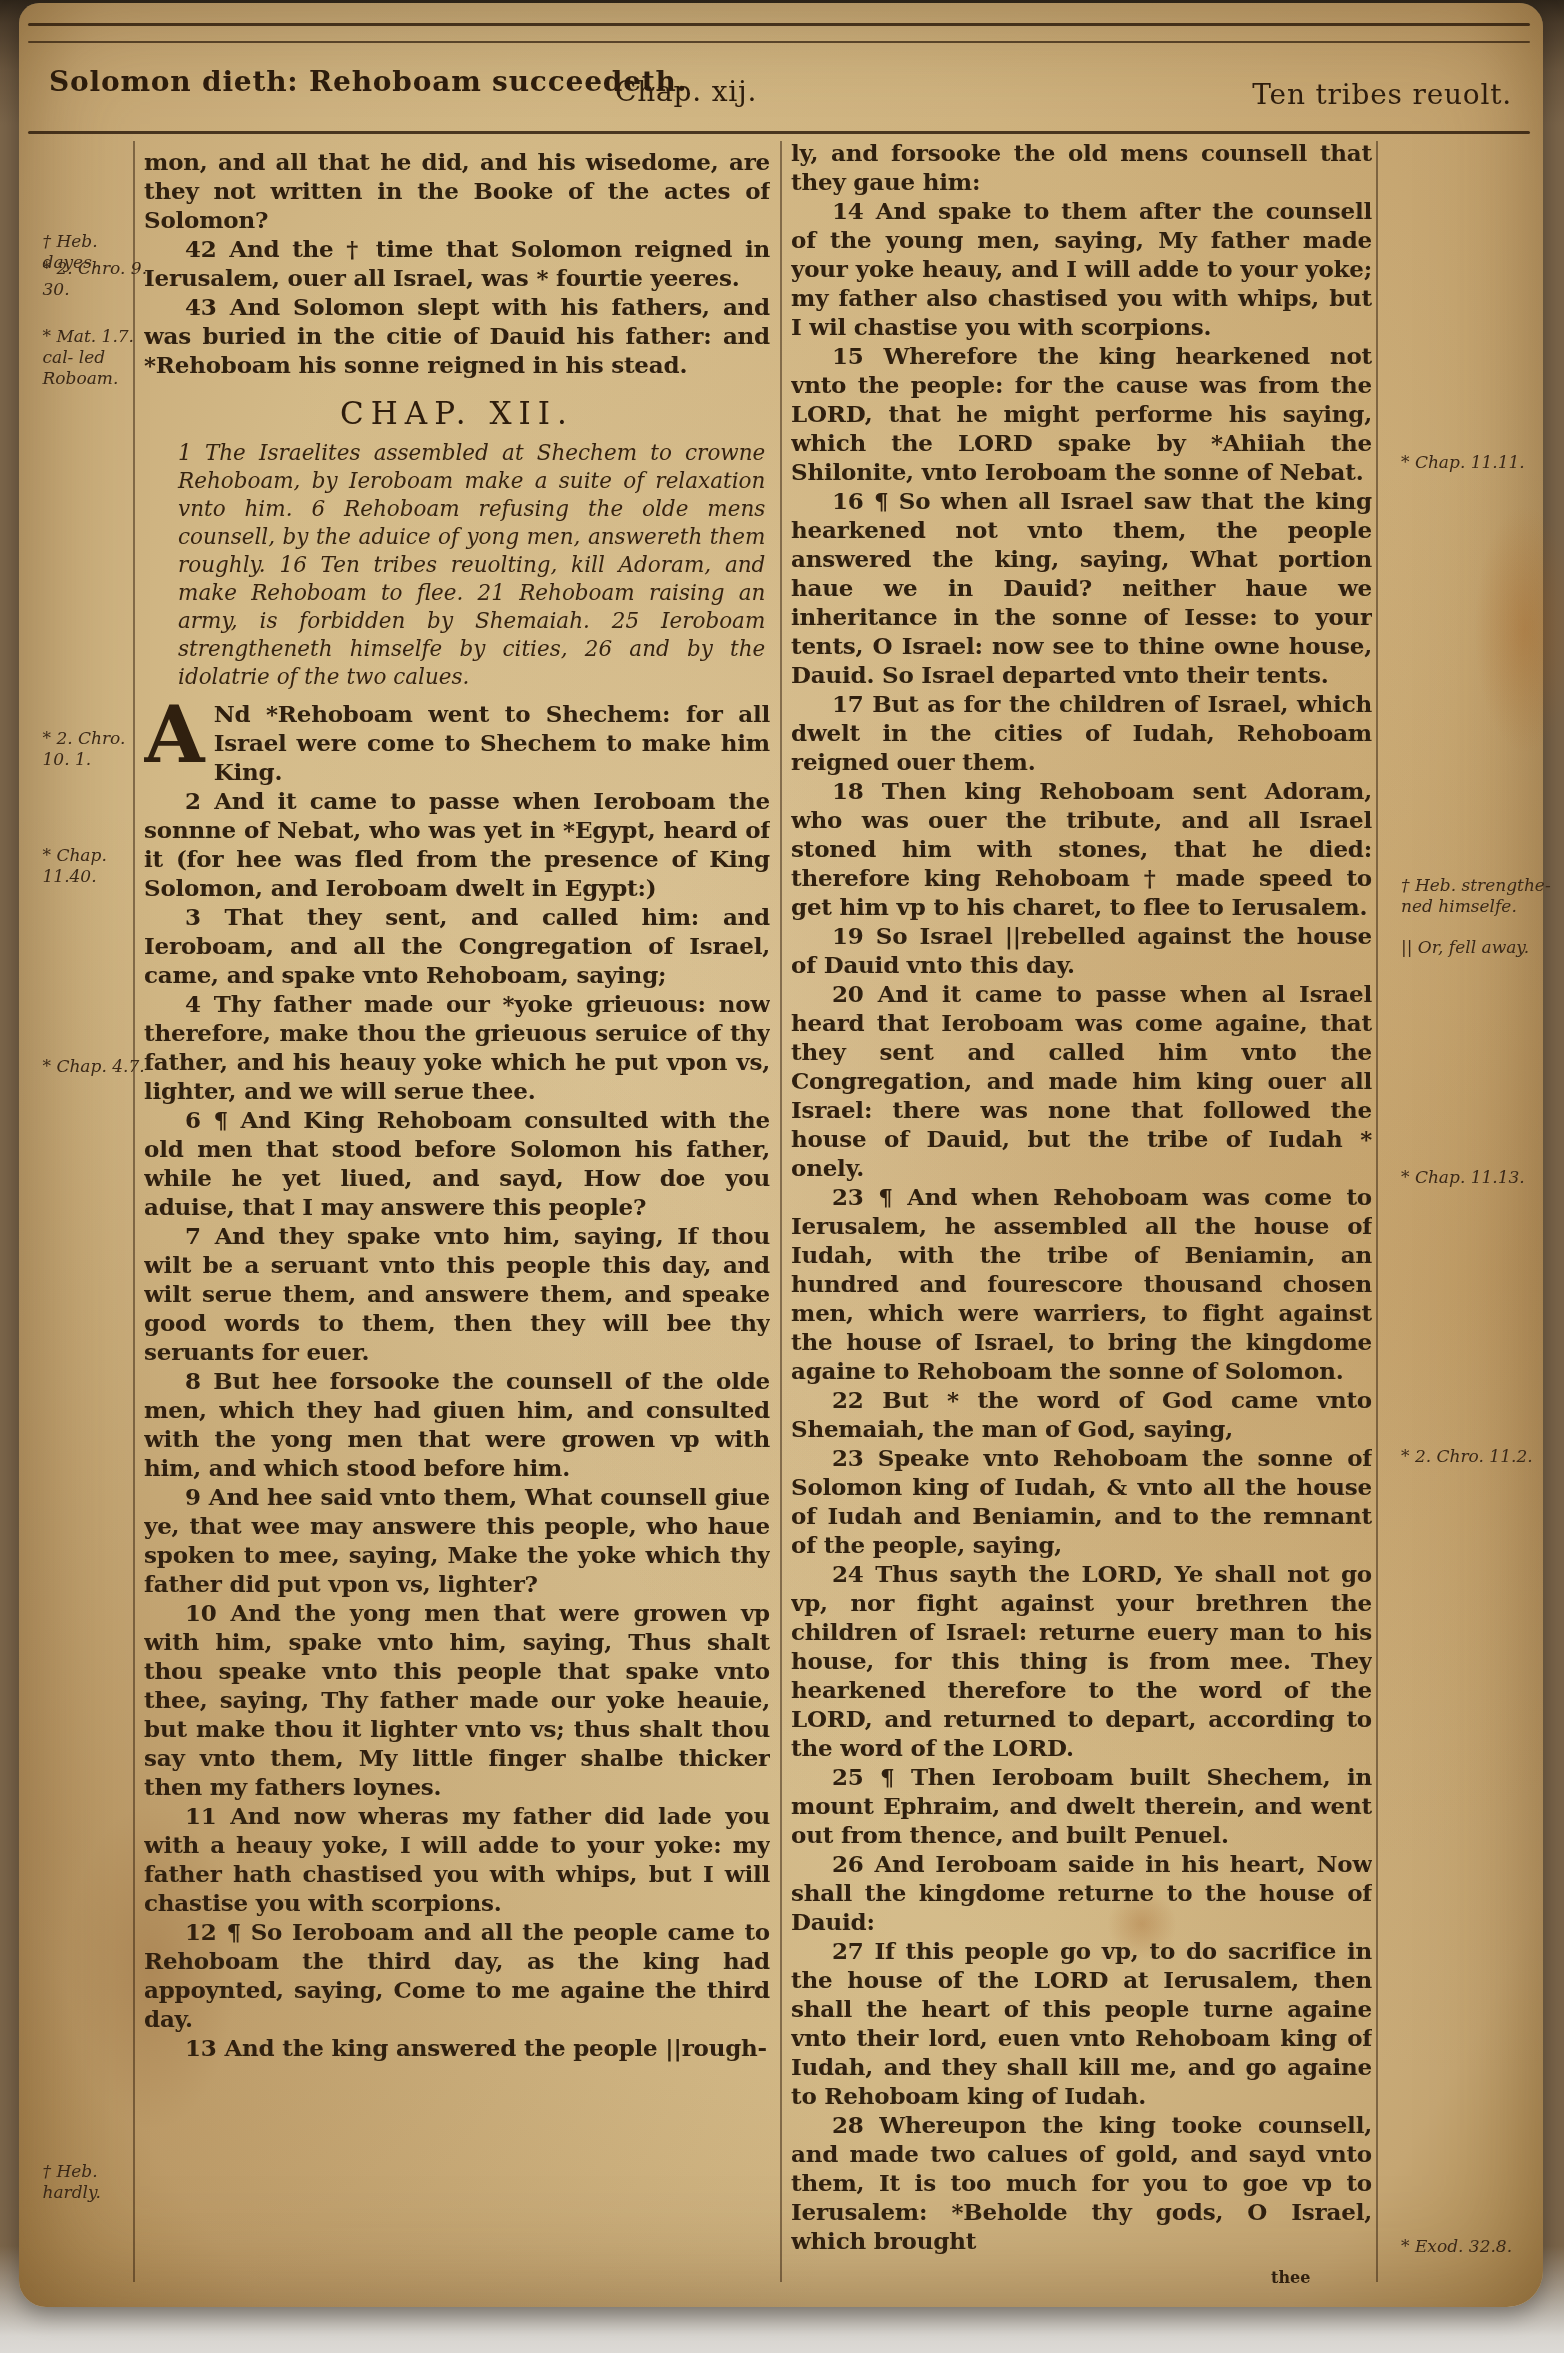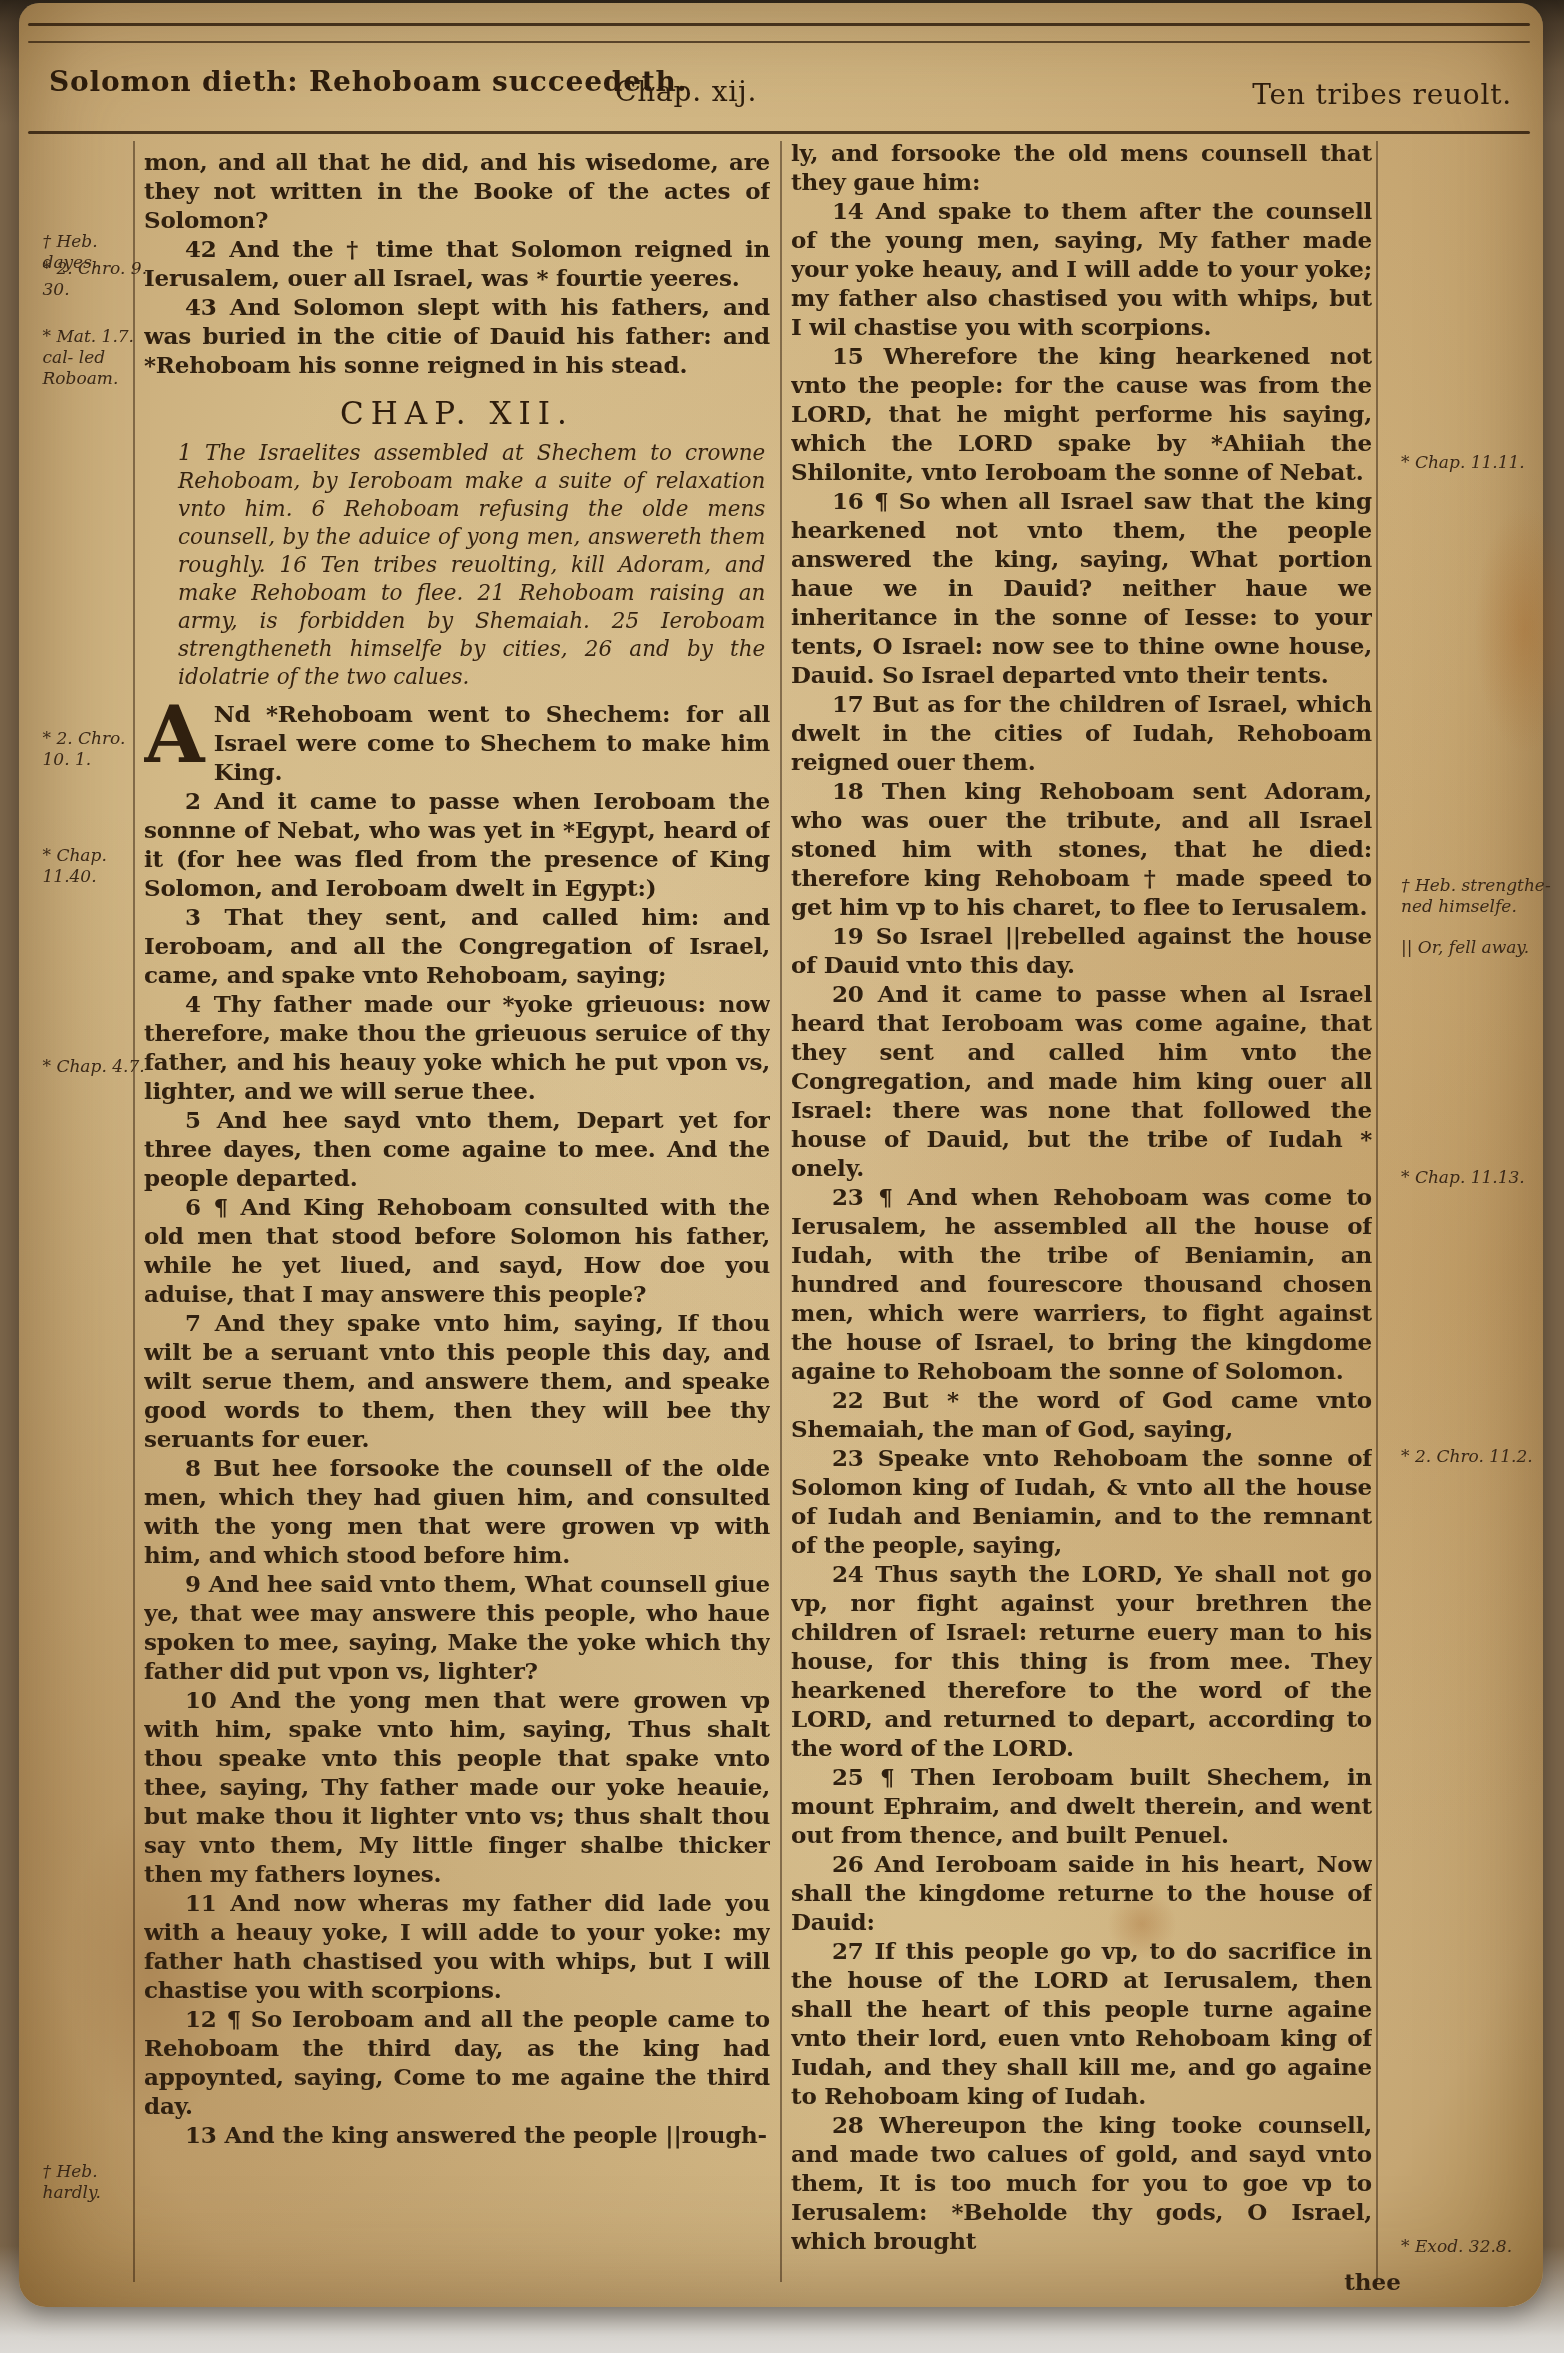--- a/index.html
+++ b/index.html
@@ -35,22 +35,22 @@
        letter-spacing:7px;margin:20.3px 0 11px 0 !important;color:#2d1c0c;}
   .summary{font-weight:normal !important;font-style:italic;font-size:21.5px;line-height:28px;
        text-indent:0 !important;padding:0 4.7px 0 34px;margin-bottom:7.8px !important;color:#362310;
        letter-spacing:0;}
   .dropcap{float:left;font-size:78px;line-height:61px;font-weight:bold;margin:4.7px 9.4px 0 0;color:#30200f;}
   .dc-verse{text-indent:0 !important;}
   .note{position:absolute;font-size:17px;line-height:21px;font-style:italic;color:#3a2817;
         font-weight:normal;letter-spacing:0;}
   .note-left{left:23.5px;width:108px;}
   .note-right{left:1382px;width:167px;}
-  .catchword{position:absolute;left:1252px;top:2265px;width:203px;text-align:center;
-        font-size:23px;font-weight:bold;color:#30200f;}
+  .catchword{position:absolute;left:1252px;top:2265px;width:203px;text-align:left;
+        font-size:16px;font-weight:bold;color:#30200f;}
 </style>
 </head>
 <body>
 
 <div class="page">
   <div class="stain s1"></div>
   <div class="stain s2"></div>
   <div class="stain s3"></div>
 
   <div class="rule-h" style="left:9.4px;top:20.3px;width:1502px;"></div>
@@ -87,21 +87,20 @@
     <p>43 And Solomon slept with his fathers, and was buried in the citie of Dauid his father: and *Rehoboam his sonne reigned in his stead.</p>
     <p class="chap-heading">CHAP. XII.</p>
     <p class="summary">1 The Israelites assembled at Shechem to crowne Rehoboam, by Ieroboam make a suite of relaxation vnto him. 6 Rehoboam refusing the olde mens counsell, by the aduice of yong men, answereth them roughly. 16 Ten tribes reuolting, kill Adoram, and make Rehoboam to flee. 21 Rehoboam raising an army, is forbidden by Shemaiah. 25 Ieroboam strengtheneth himselfe by cities, 26 and by the idolatrie of the two calues.</p>
     <p class="dc-verse">
       <span class="dropcap">A</span>
       <span>Nd *Rehoboam went to Shechem: for all Israel were come to Shechem to make him King.</span>
     </p>
     <p>2 And it came to passe when Ieroboam the sonnne of Nebat, who was yet in *Egypt, heard of it (for hee was fled from the presence of King Solomon, and Ieroboam dwelt in Egypt:)</p>
     <p>3 That they sent, and called him: and Ieroboam, and all the Congregation of Israel, came, and spake vnto Rehoboam, saying;</p>
     <p>4 Thy father made our *yoke grieuous: now therefore, make thou the grieuous seruice of thy father, and his heauy yoke which he put vpon vs, lighter, and we will serue thee.</p>
-    <p>5 And hee sayd vnto them, Depart yet for three dayes, then come againe to mee. And the people departed.</p>
     <p>6 ¶ And King Rehoboam consulted with the old men that stood before Solomon his father, while he yet liued, and sayd, How doe you aduise, that I may answere this people?</p>
     <p>7 And they spake vnto him, saying, If thou wilt be a seruant vnto this people this day, and wilt serue them, and answere them, and speake good words to them, then they will bee thy seruants for euer.</p>
     <p>8 But hee forsooke the counsell of the olde men, which they had giuen him, and consulted with the yong men that were growen vp with him, and which stood before him.</p>
     <p>9 And hee said vnto them, What counsell giue ye, that wee may answere this people, who haue spoken to mee, saying, Make the yoke which thy father did put vpon vs, lighter?</p>
     <p>10 And the yong men that were growen vp with him, spake vnto him, saying, Thus shalt thou speake vnto this people that spake vnto thee, saying, Thy father made our yoke heauie, but make thou it lighter vnto vs; thus shalt thou say vnto them, My little finger shalbe thicker then my fathers loynes.</p>
     <p>11 And now wheras my father did lade you with a heauy yoke, I will adde to your yoke: my father hath chastised you with whips, but I will chastise you with scorpions.</p>
     <p>12 ¶ So Ieroboam and all the people came to Rehoboam the third day, as the king had appoynted, saying, Come to me againe the third day.</p>
     <p>13 And the king answered the people ||rough-</p>
   </div>
 

